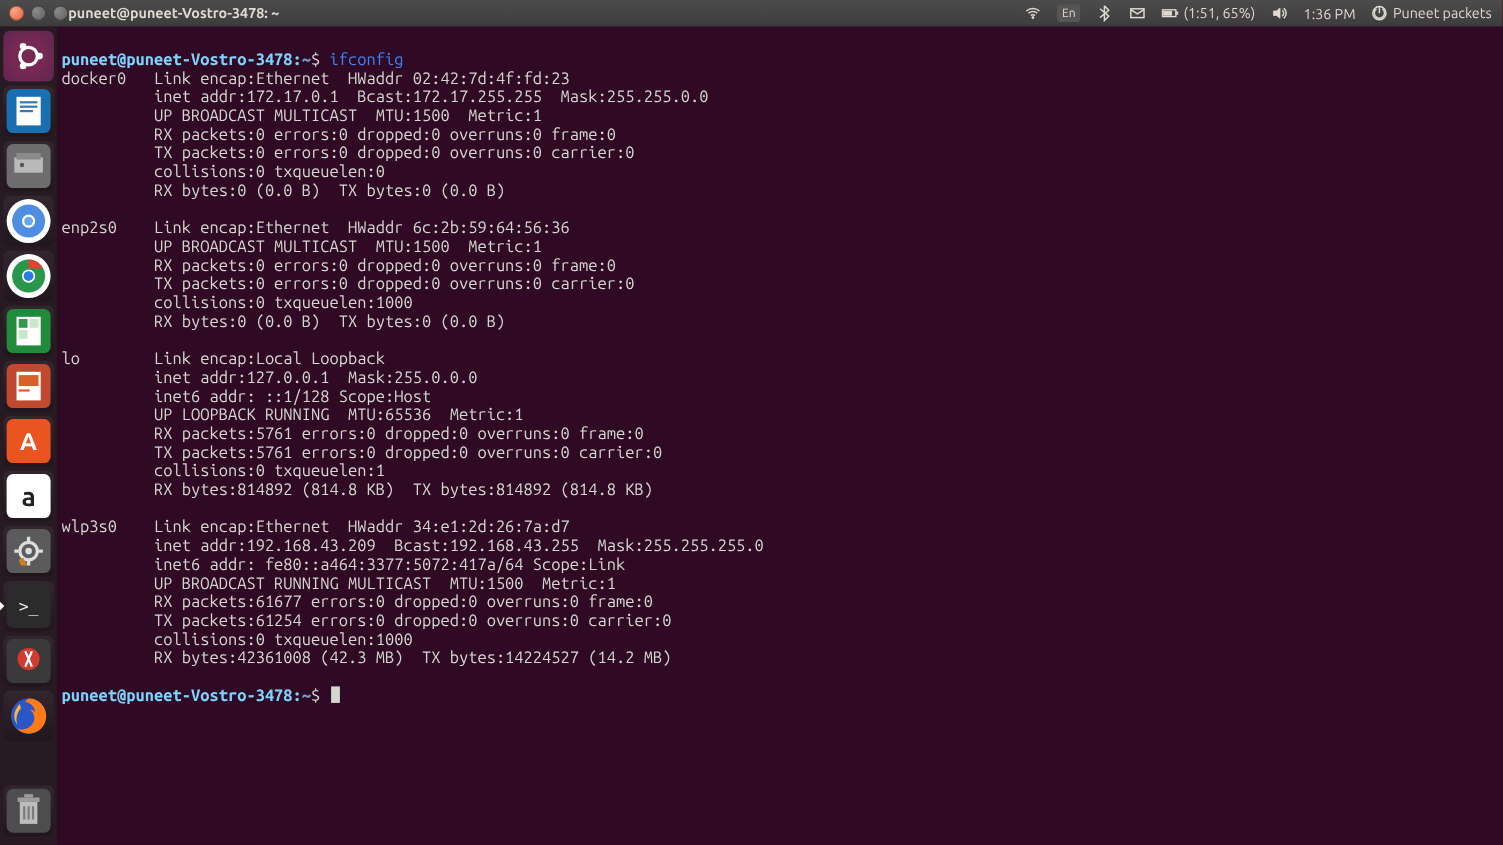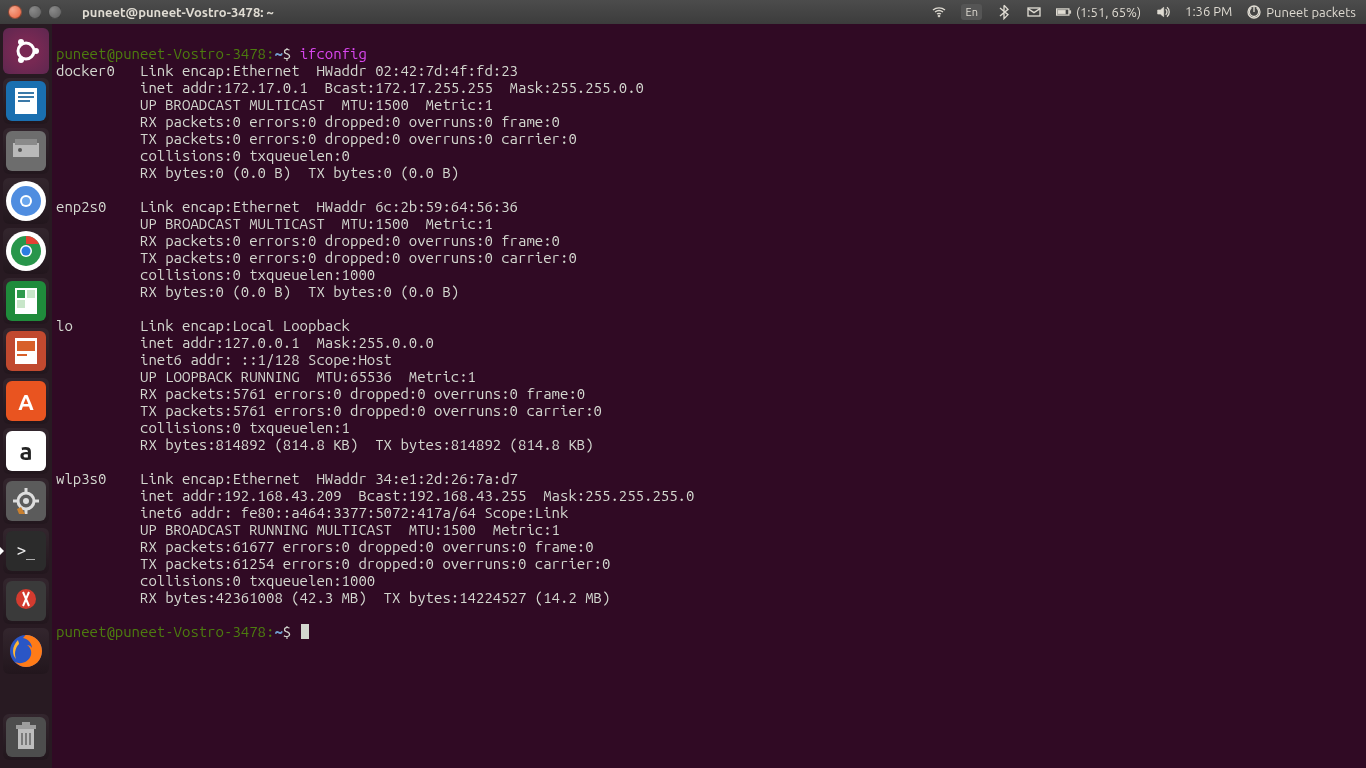--- a/index.html
+++ b/index.html
@@ -10,22 +10,22 @@
   .top-panel {
     position: absolute; top: 0; left: 0; right: 0; height: 24px;
     background: linear-gradient(to bottom, #4c4c4c, #3c3c3c);
     color: #dfdbd2; display: flex; align-items: center; font-size: 13px;
     z-index: 10;
   }
   .window-buttons { display: flex; gap: 6px; padding-left: 8px; align-items: center; }
   .wbtn { width: 14px; height: 14px; border-radius: 50%; border: 1px solid rgba(0,0,0,.4); display:inline-block; }
   .wbtn.close { background: radial-gradient(circle at 30% 30%, #f6a78d, #e9603c); }
   .wbtn.min, .wbtn.max { background: radial-gradient(circle at 30% 30%, #8a8a8a, #5f5f5f); }
-  .win-title { margin-left: 20px; font-weight: 600; color: #dfdbd2; }
-  .panel-right { margin-left: auto; display: flex; align-items: flex-start; gap: 14px; padding-right: 10px; }
+  .win-title { margin-left: 0; font-weight: 600; color: #dfdbd2; }
+  .panel-right { margin-left: auto; display: flex; align-items: flex-end; gap: 14px; padding-right: 10px; }
   .panel-item { display: flex; align-items: center; gap: 4px; }
   .panel-item svg { width: 16px; height: 16px; fill: #dfdbd2; stroke: #dfdbd2; }
   .lang-badge { background: #555; border-radius: 3px; padding: 0 4px; font-size: 11px; line-height: 16px; }
 
   
   .launcher {
     position: absolute; top: 24px; left: 0; bottom: 0; width: 52px;
     background: rgba(40, 30, 35, 0.85);
     display: flex; flex-direction: column; align-items: center; padding-top: 4px; gap: 4px;
     z-index: 5;
@@ -46,24 +46,24 @@
 
   
   .terminal {
     position: absolute; top: 24px; left: 52px; right: 0; bottom: 0;
     background: #300a24;
     font-family: "Ubuntu Mono", "DejaVu Sans Mono", monospace;
     font-size: 15px; line-height: 17px; color: #d3d7cf;
     padding: 4px 4px;
     white-space: pre;
   }
-  .prompt-user { color: #4d7c0f; font-weight: normal; }
+  .prompt-user { color: #7dd3fc; font-weight: bold; }
   .prompt-path { color: #729fcf; font-weight: bold; }
   .prompt-dollar { color: #d3d7cf; }
-  .cmd { color: #d946ef; }
+  .cmd { color: #3b82f6; }
   .cursor { display:inline-block; width: 8px; height: 15px; background: #d3d7cf; vertical-align: -2px; margin-left:1px; }
 </style>
 </head>
 <body>
 
 <div class="top-panel">
   <div class="window-buttons">
     <span class="wbtn close"></span>
     <span class="wbtn min"></span>
     <span class="wbtn max"></span>

